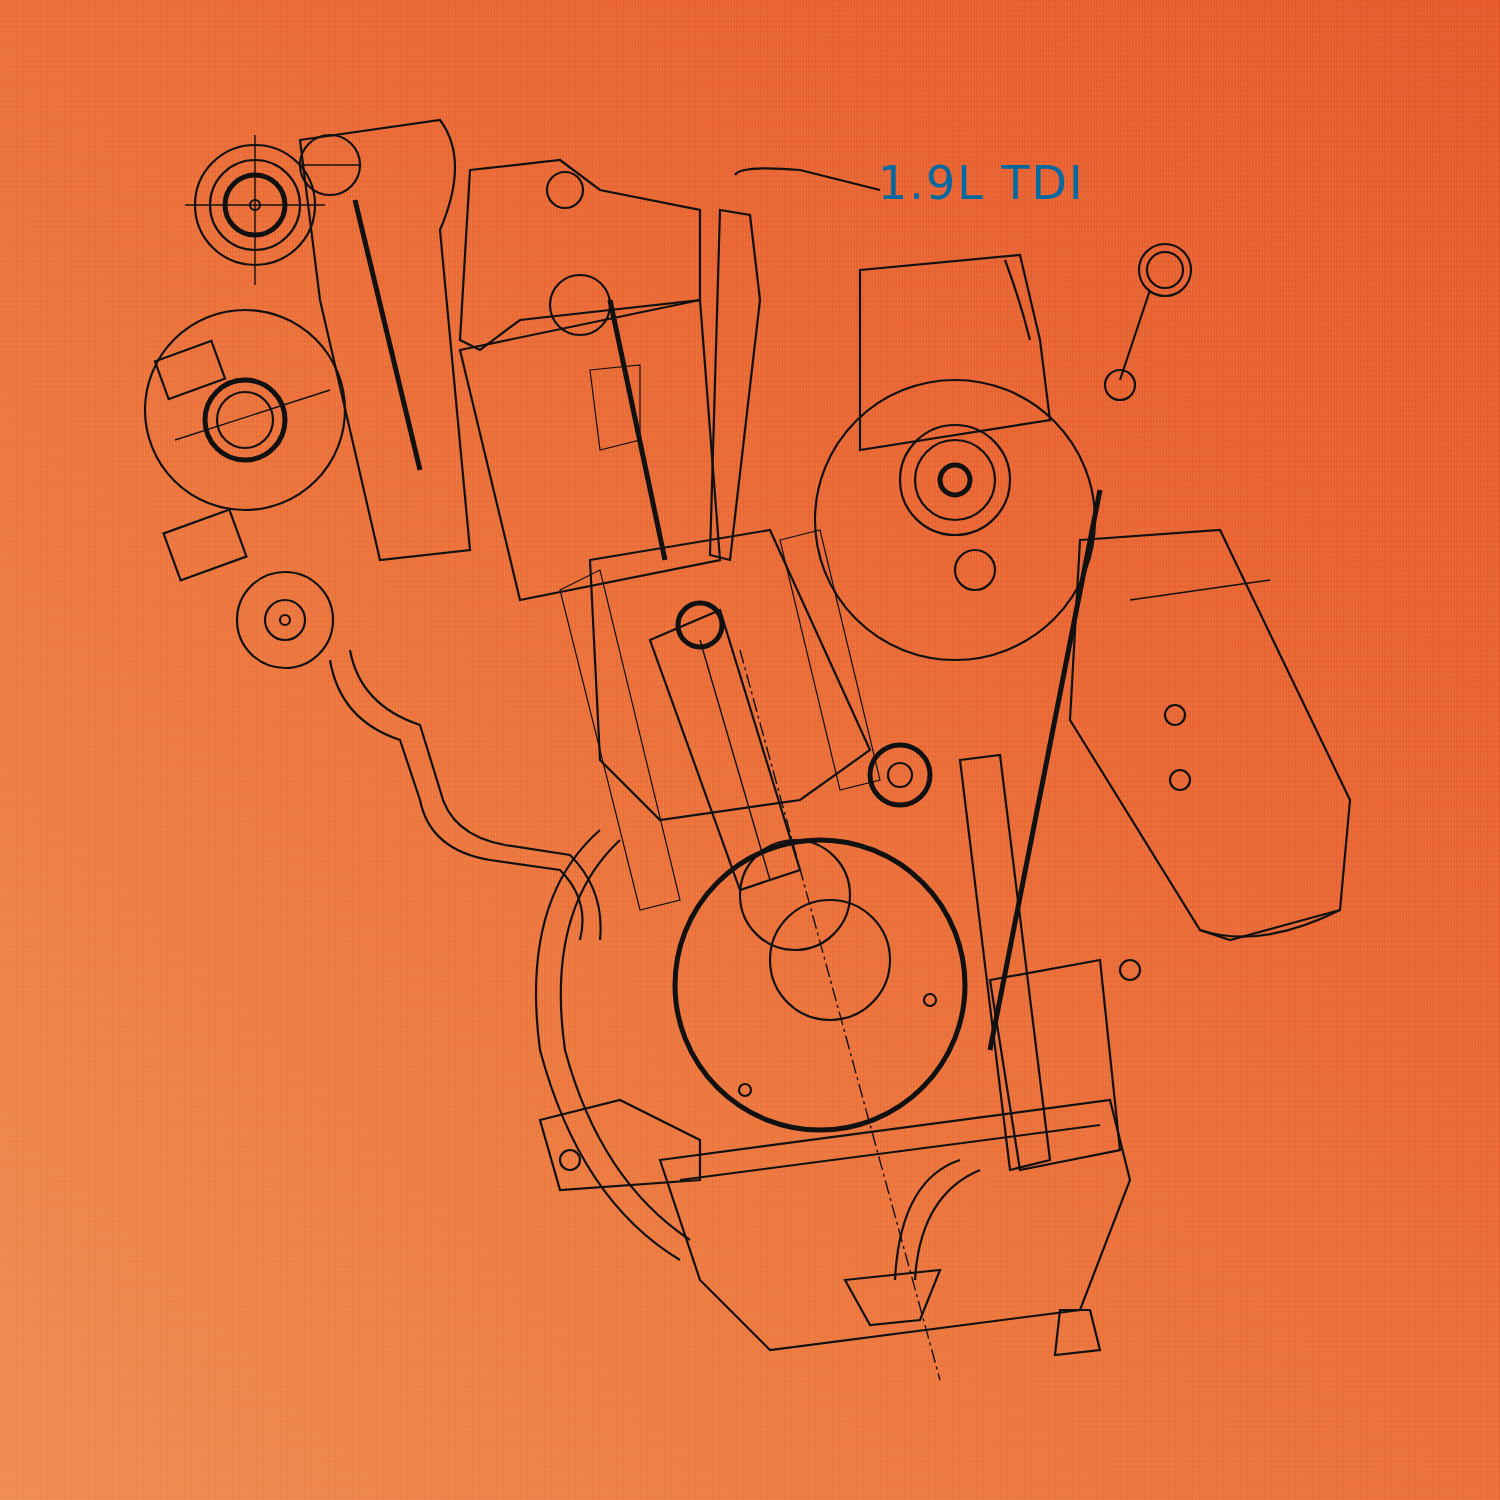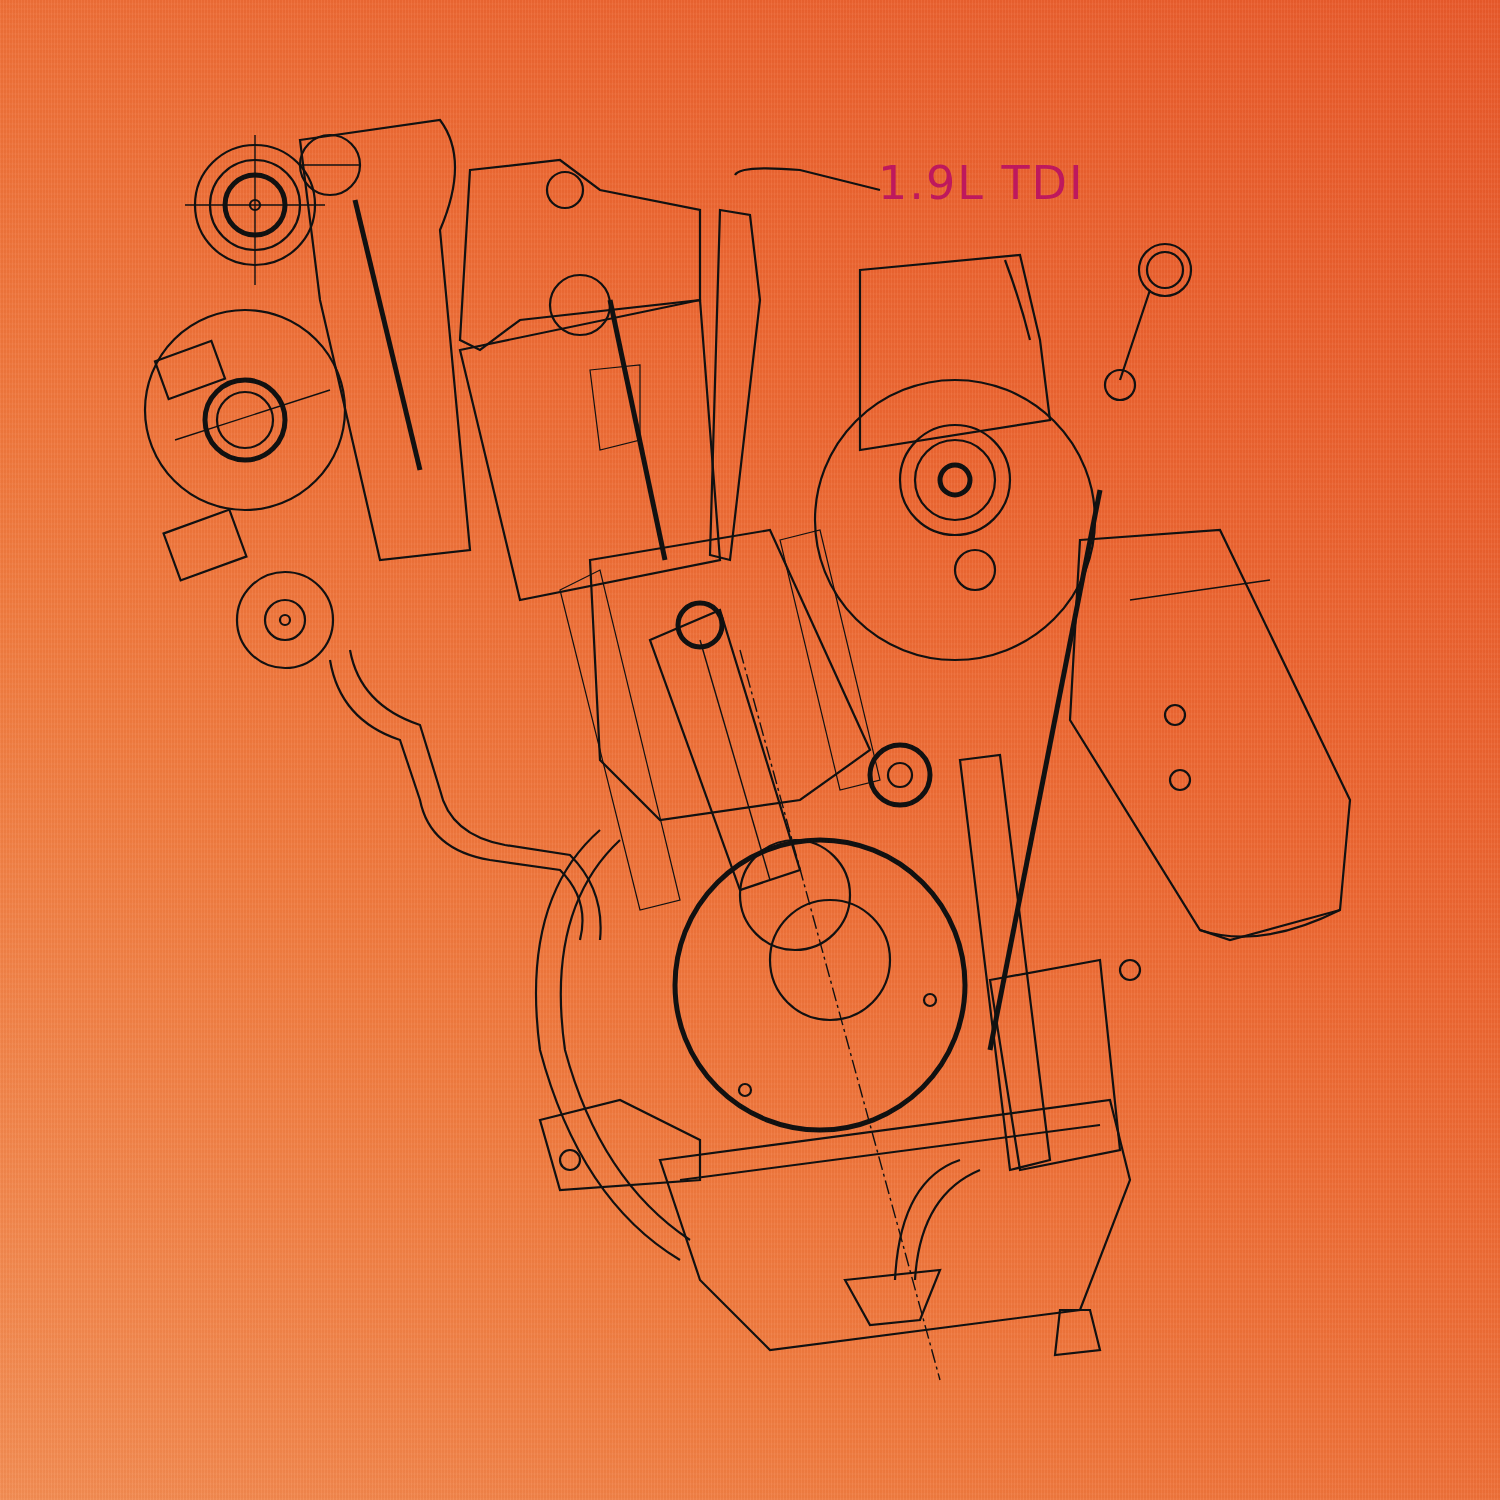--- a/index.html
+++ b/index.html
@@ -10,21 +10,21 @@
     .texture {
       position: absolute; inset: 0;
       background-image:
         repeating-linear-gradient(90deg, rgba(255,255,255,0.05) 0px, rgba(255,255,255,0.05) 1px, rgba(0,0,0,0.02) 1px, rgba(0,0,0,0.02) 3px),
         repeating-linear-gradient(0deg, rgba(255,255,255,0.03) 0px, rgba(255,255,255,0.03) 2px, transparent 2px, transparent 5px);
       pointer-events: none;
     }
     .title {
       position: absolute; left: 878px; top: 156px;
       font-family: "DejaVu Sans", sans-serif;
-      font-size: 46px; letter-spacing: 2px; color: #be185d;
+      font-size: 46px; letter-spacing: 2px; color: #0369a1;
     }
     svg.engine { position: absolute; left: 0; top: 0; }
     svg.engine * { fill: none; stroke: #111; stroke-width: 2.2; }
     svg.engine .thick { stroke-width: 5; }
     svg.engine .thin { stroke-width: 1.4; }
     svg.engine .dash { stroke-dasharray: 14 4 3 4; stroke-width: 1.4; }
     svg.engine .hatch { stroke-width: 1.2; }
   </style>
 </head>
 <body>

